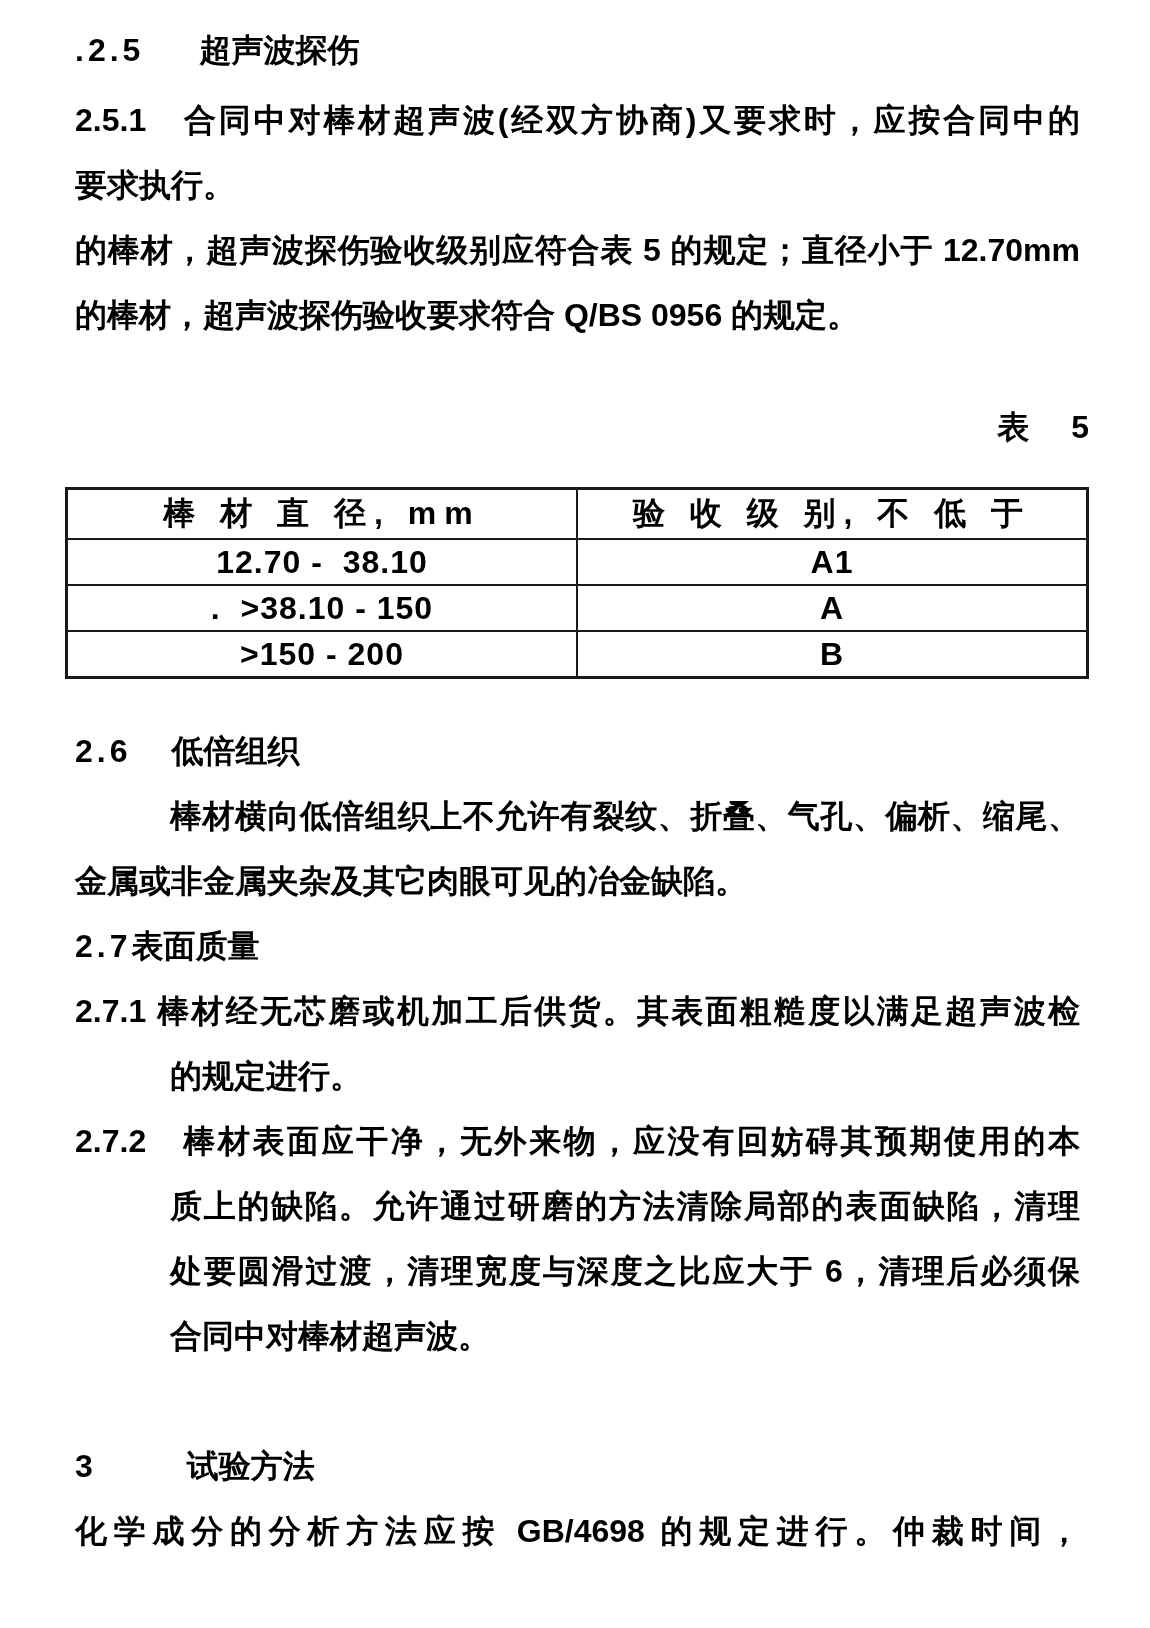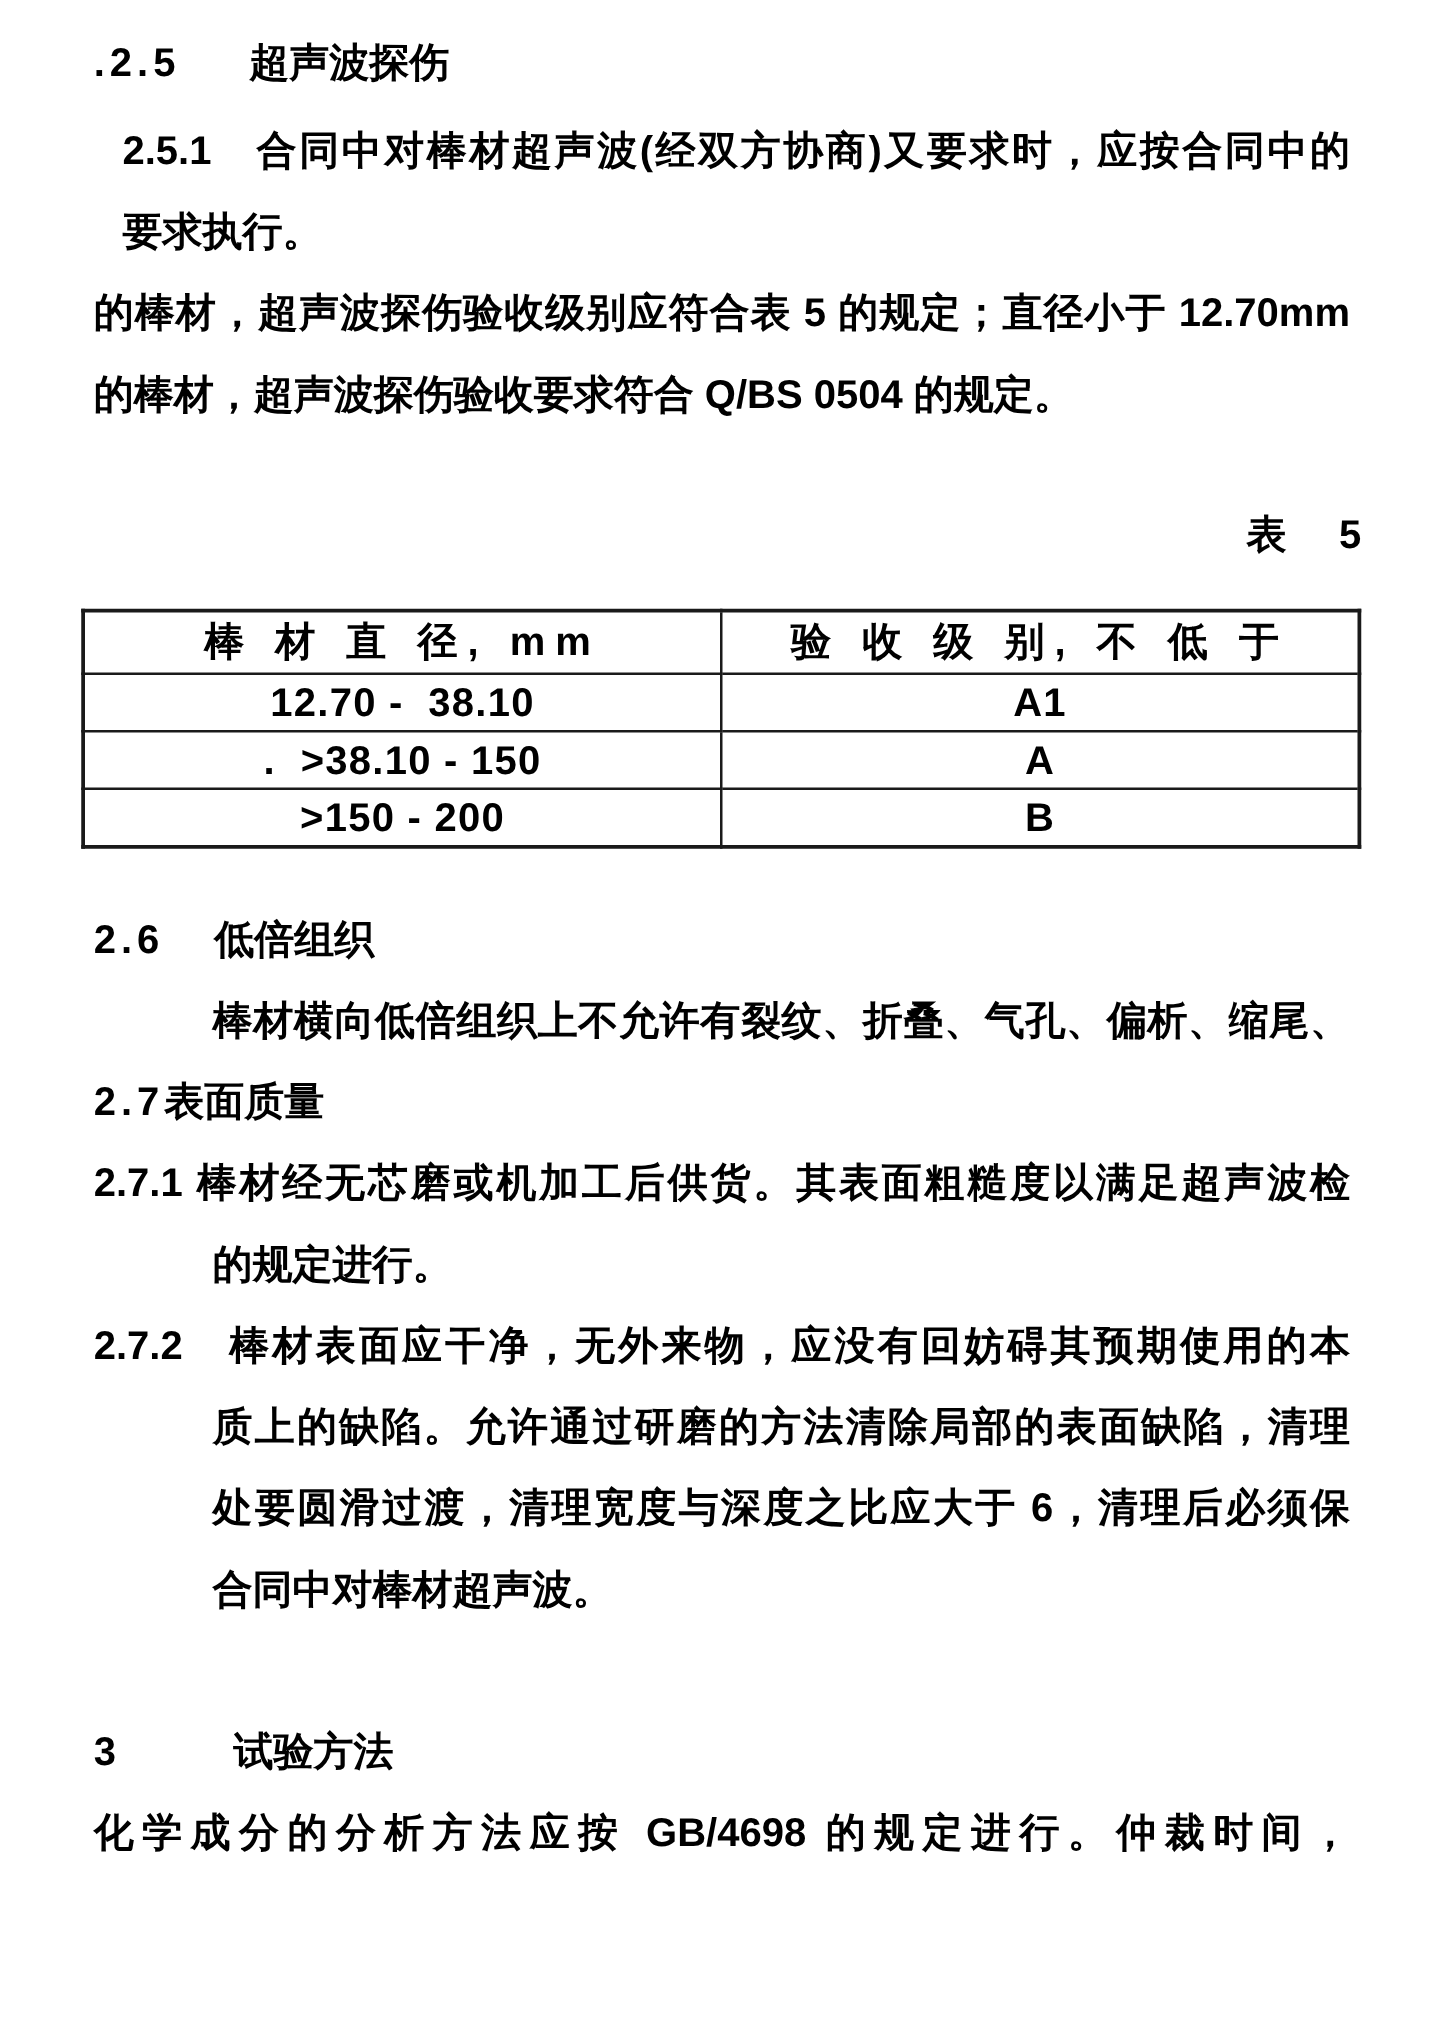--- a/index.html
+++ b/index.html
@@ -28,21 +28,21 @@
   }
   .ind{ margin-left:95px; }
   .find{ padding-left:95px; }
   .heading{ line-height:65px; height:65px; }
   .h-num{ display:inline-block; letter-spacing:4px; }
   .g55{ margin-right:55px;text-align:center; }
   .g40{ margin-right:40px; }
   .g60{ }
   .g90{ margin-right:90px; }
   .mt-h25{ margin-top:18px; }
-  .mt-p251{ margin-top:5px;margin-left:23px; }
+  .mt-p251{ margin-top:5px; }
   .mt-caption{ margin-top:47px; }
   .mt-table{ margin-top:27px;padding-left:24px; }
   .mt-h26{ margin-top:40px; }
   .mt-h3{ margin-top:65px; }
   .caption{
     text-align:right;
     line-height:65px;height:65px;
     width:1024px;
     margin-left:-10px;
   }
@@ -75,21 +75,21 @@
     <span class="h-num g55">.2.5</span><span>超声波探伤</span>
   </div>
 
   <div class="mt-p251">
     <div class="tline just">2.5.1　合同中对棒材超声波(经双方协商)又要求时，应按合同中的</div>
     <div class="tline">要求执行。</div>
   </div>
 
   <div>
     <div class="tline just">的棒材，超声波探伤验收级别应符合表 5 的规定；直径小于 12.70mm</div>
-    <div class="tline">的棒材，超声波探伤验收要求符合 Q/BS 0504 的规定。</div>
+    <div class="tline">的棒材，超声波探伤验收要求符合 Q/BS 0956 的规定。</div>
   </div>
 
   <div class="caption mt-caption">
     <span>表</span><span class="cap-num">5</span>
   </div>
 
   <table class="t5 mt-table">
     <thead>
       <tr>
         <th>棒 材 直 径, mm</th>
@@ -111,20 +111,21 @@
       </tr>
     </tbody>
   </table>
 
   <div class="heading mt-h26">
     <span class="h-num g40">2.6</span><span>低倍组织</span>
   </div>
 
   <div>
     <div class="tline just find">棒材横向低倍组织上不允许有裂纹、折叠、气孔、偏析、缩尾、</div>
+    <div class="tline">金属或非金属夹杂及其它肉眼可见的冶金缺陷。</div>
   </div>
 
   <div class="heading">
     <span class="h-num g60">2.7</span><span>表面质量</span>
   </div>
 
   <div>
     <div class="tline just">2.7.1 棒材经无芯磨或机加工后供货。其表面粗糙度以满足超声波检</div>
     <div class="tline ind">的规定进行。</div>
   </div>

